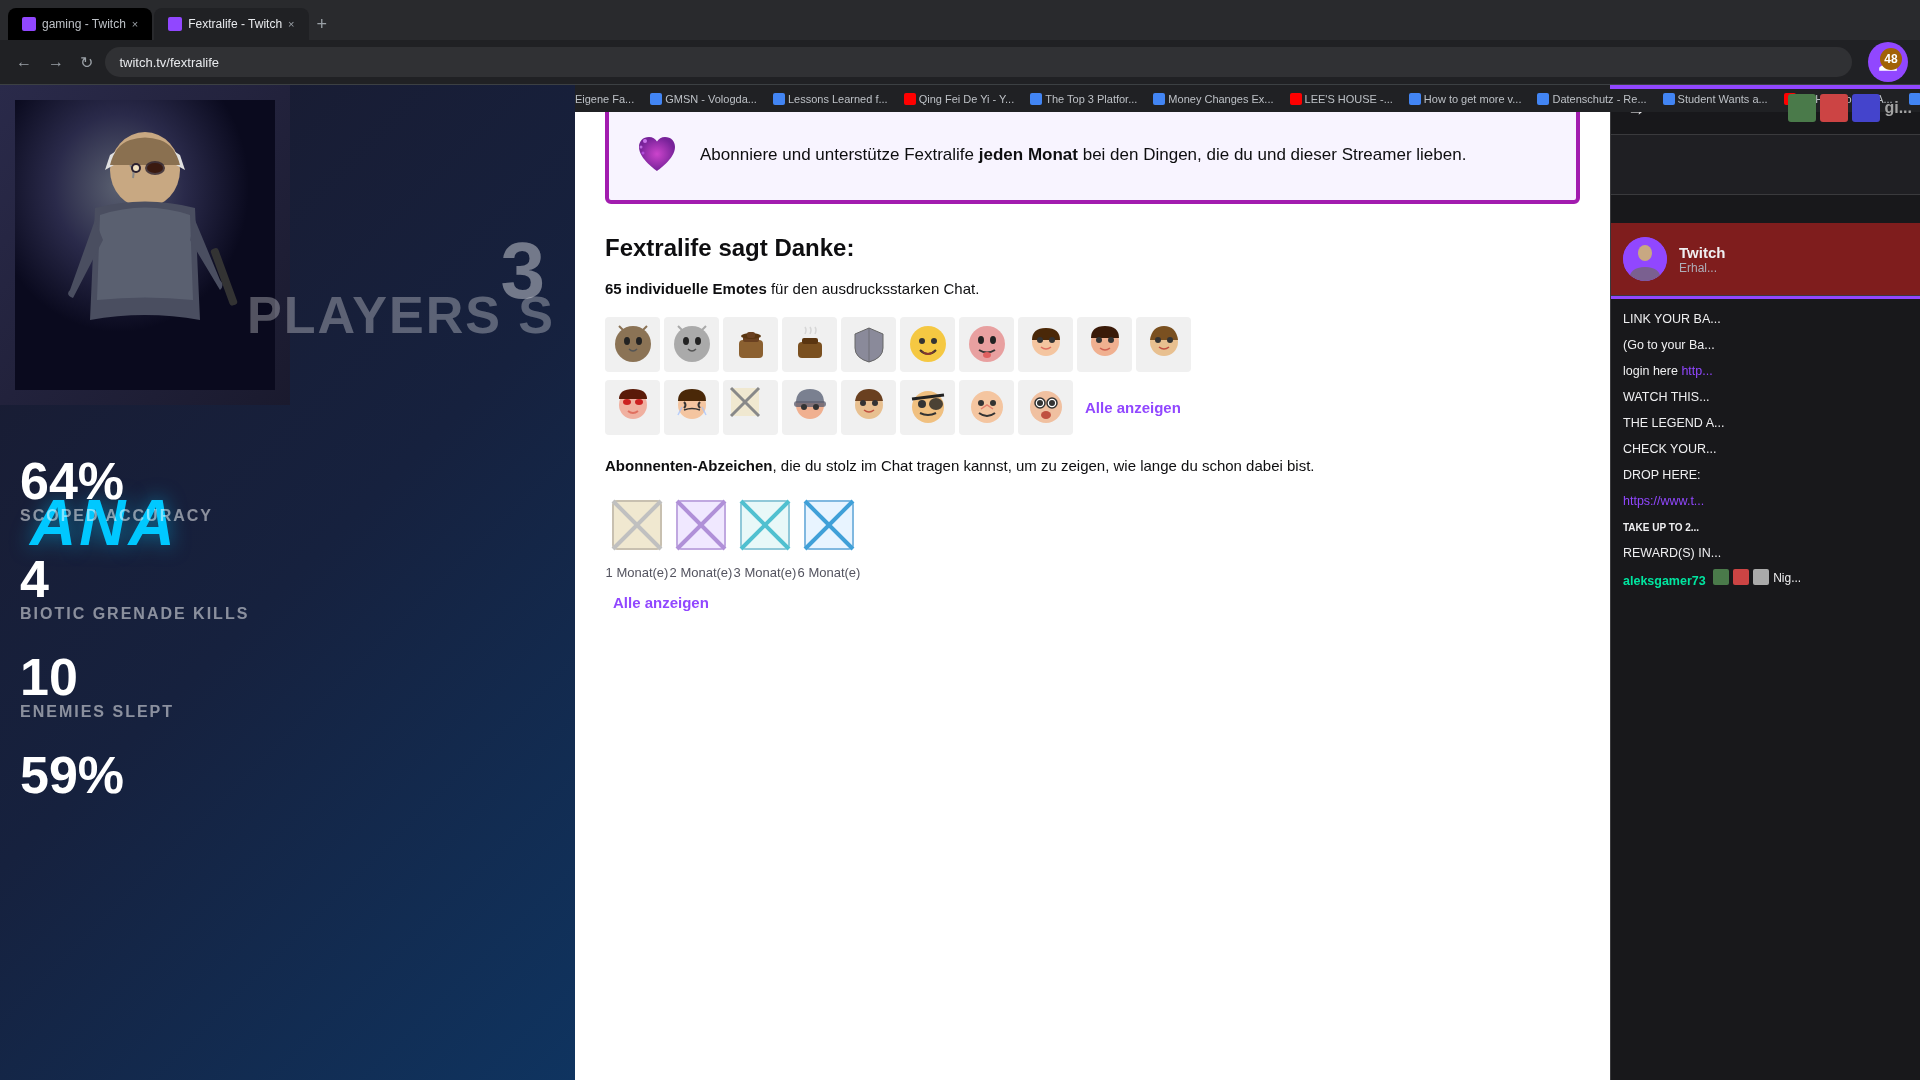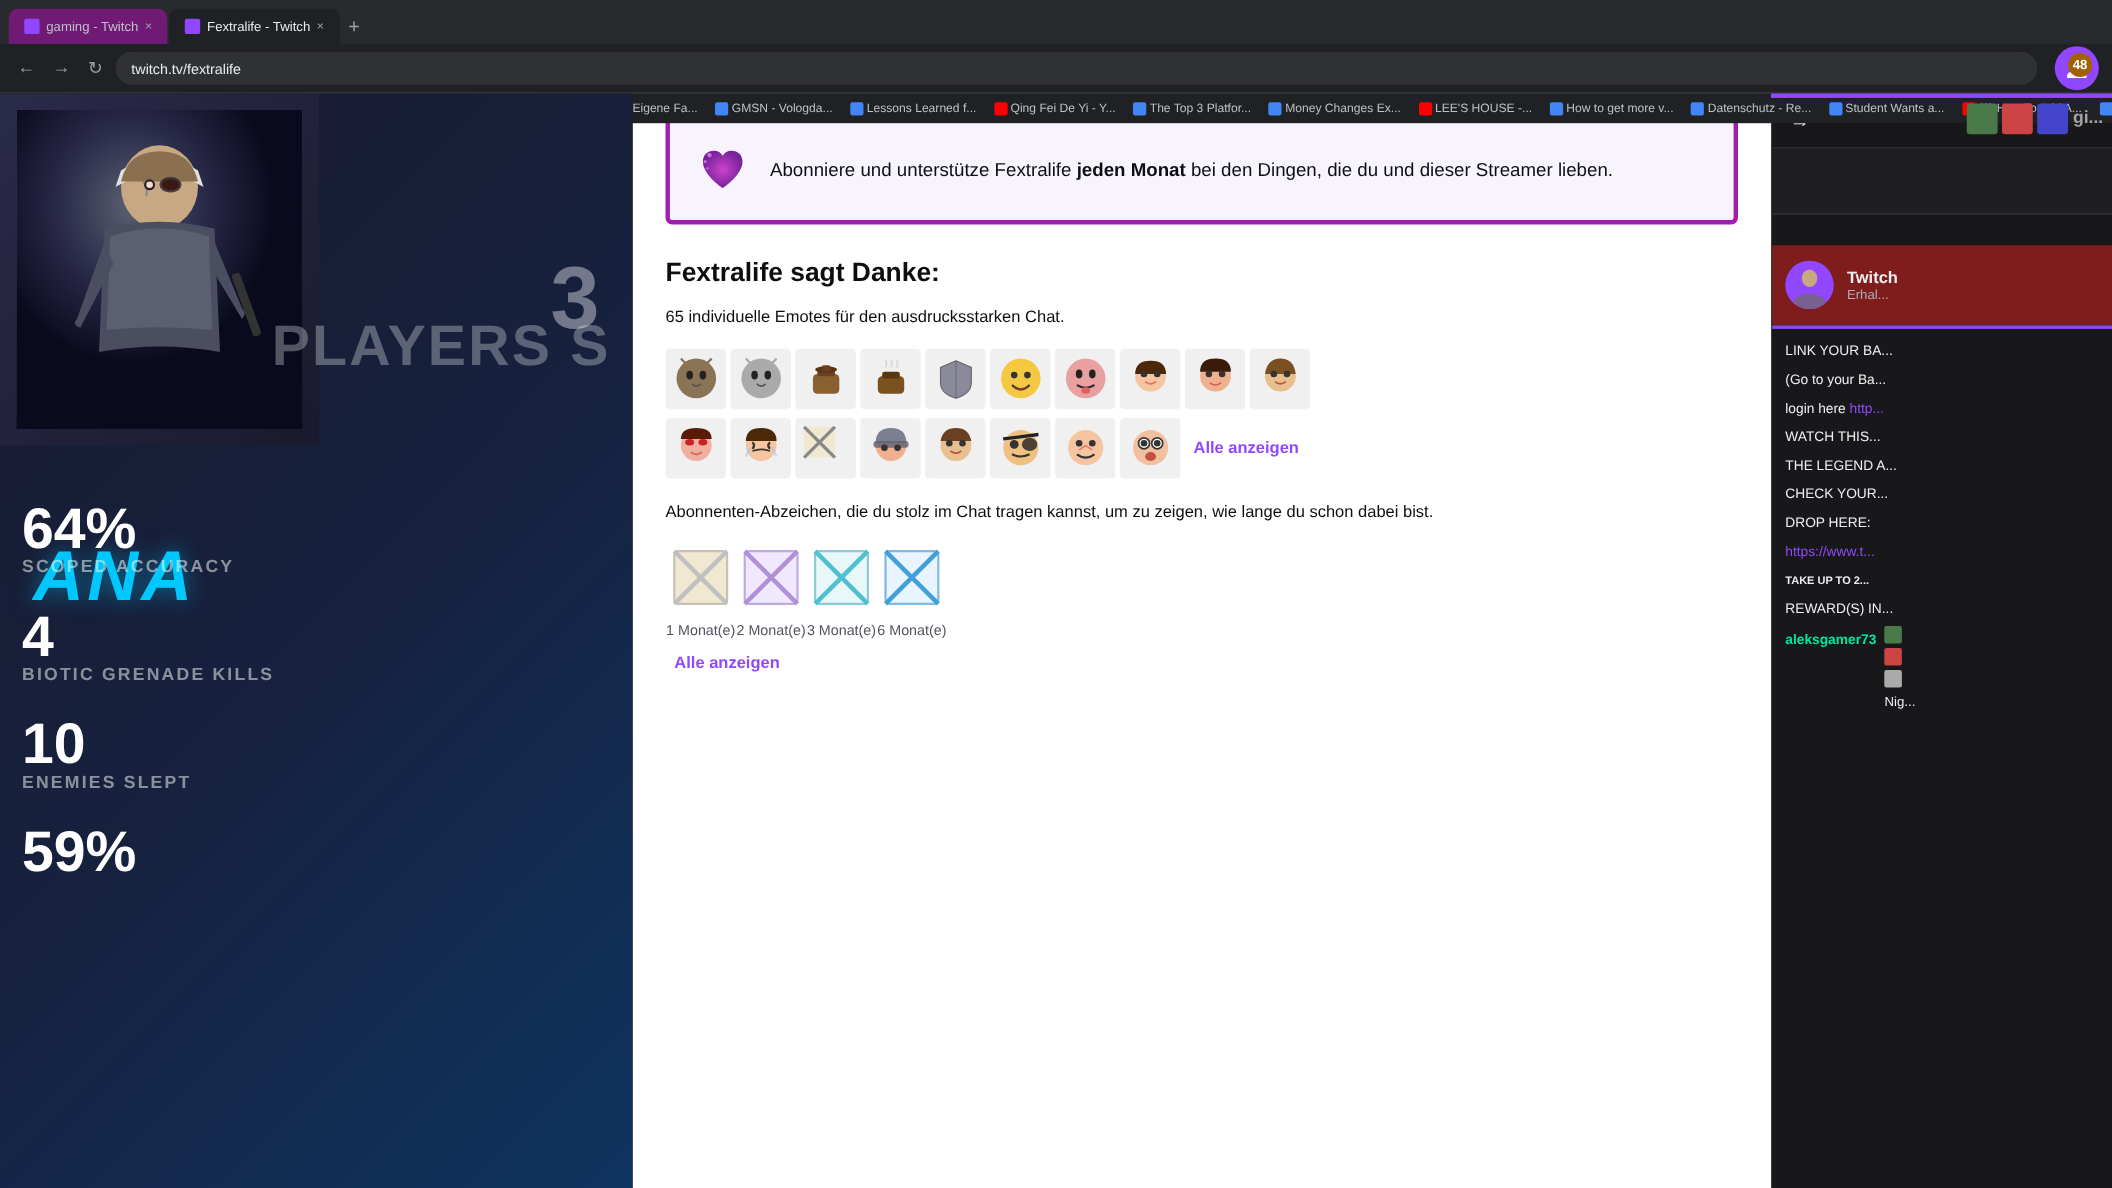--- a/index.html
+++ b/index.html
@@ -27,21 +27,21 @@
       background: #292a2d;
     }
     .tab {
       display: flex;
       align-items: center;
       padding: 0 14px;
       height: 32px;
       border-radius: 8px 8px 0 0;
       font-size: 12px;
       color: #bdc1c6;
-      background: #701a75;
+      background: #000000;
       margin-right: 2px;
       gap: 6px;
       max-width: 200px;
     }
     .tab.active {
       background: #202124;
       color: #e8eaed;
     }
     .tab-favicon {
       width: 14px;
@@ -263,21 +263,21 @@
       color: #0e0e10;
       margin-bottom: 16px;
     }
     .section-desc {
       font-size: 15px;
       color: #0e0e10;
       margin-bottom: 16px;
       line-height: 1.5;
     }
     .section-desc strong {
-      font-weight: 400;
+      font-weight: 700;
     }
 
     
     .emotes-grid {
       display: flex;
       flex-wrap: wrap;
       gap: 4px;
       margin-bottom: 8px;
     }
     .emote-item {
@@ -951,21 +951,21 @@
       </div>
       <div class="chat-text-block">
         <span style="color:#efeff1;font-weight:700;" class="take-up-to">TAKE UP TO 2...</span>
       </div>
       <div class="chat-text-block">
         <span style="color:#efeff1;">REWARD(S) IN...</span>
       </div>
 
       <div class="chat-text-block">
         <span class="chat-username-inline green">aleksgamer73</span>
-        <span style="display:inline-flex;gap:4px;margin-left:4px;flex-direction:column;">
+        <span style="display:inline-flex;gap:4px;margin-left:4px;">
           <span style="width:16px;height:16px;background:#4a7a4a;border-radius:2px;display:inline-block;"></span>
           <span style="width:16px;height:16px;background:#cc4444;border-radius:2px;display:inline-block;"></span>
           <span style="width:16px;height:16px;background:#aaaaaa;border-radius:2px;display:inline-block;"></span>
           <span style="color:#efeff1;font-size:12px;">Nig...</span>
         </span>
       </div>
     </div>
   </div>
 
 </div>

